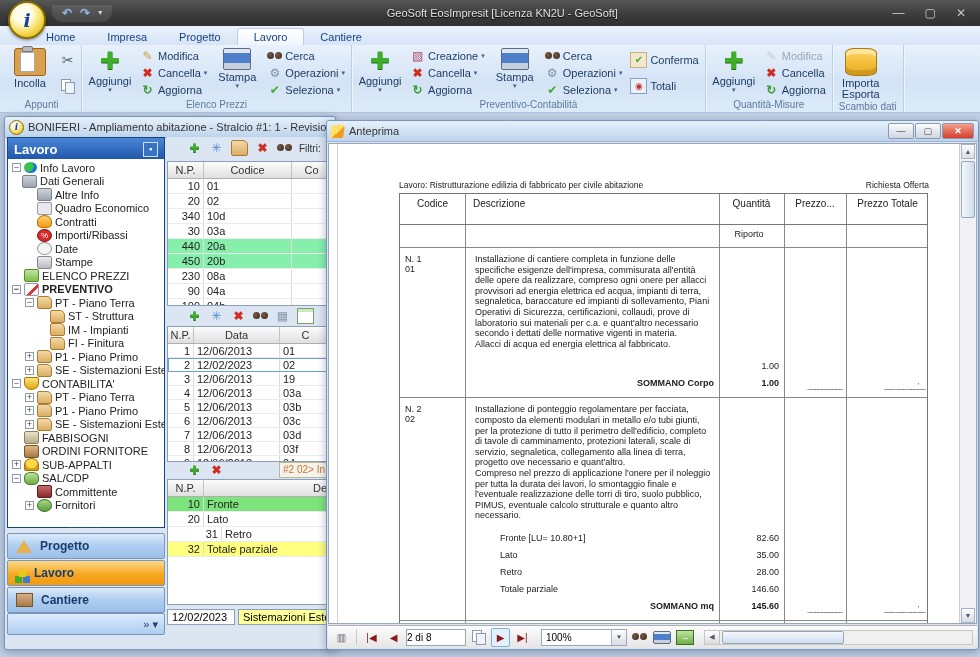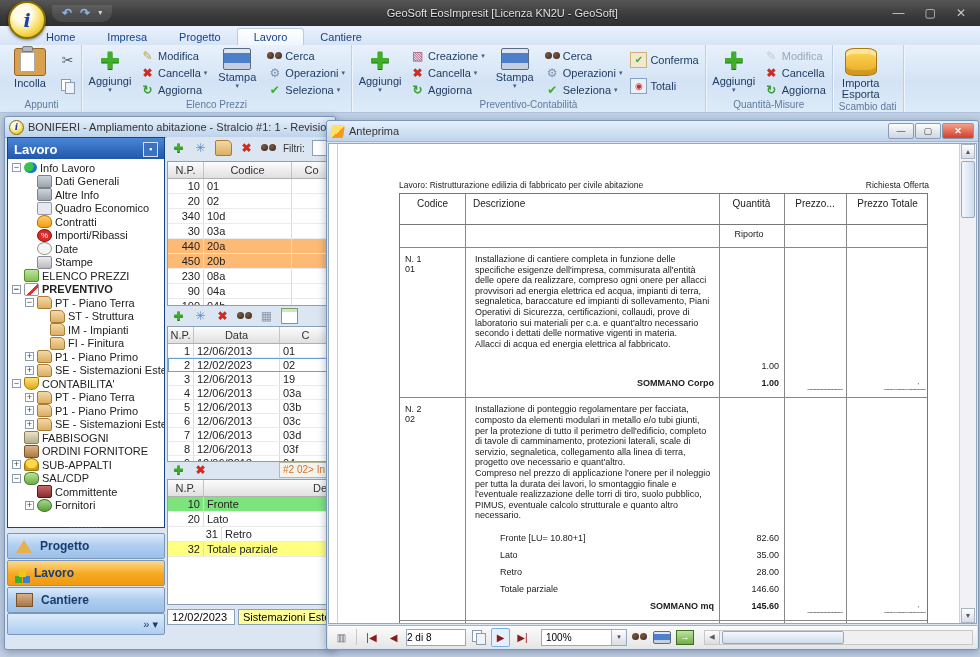--- a/index.html
+++ b/index.html
@@ -154,21 +154,21 @@
     padding:0 6px;color:#1a3c6e;font-size:11px;box-sizing:border-box;}
   .nic{width:16px;height:14px;flex:none;position:relative;}
   .nic-prog{width:0;height:0;border-left:8px solid transparent;border-right:8px solid transparent;
     border-bottom:13px solid #e8b04a;}
   .nic-lav{width:7px;height:7px;background:#e8c818;margin-left:3px;
     box-shadow:-4px 6px 0 #3fae2a, 4px 6px 0 #3a7fd4;}
   .nic-cant{width:15px;height:12px;background:linear-gradient(#d9b088,#a87848);border:1px solid #7a5428;}
 
   
   .midpanel{position:absolute;left:162px;top:20px;right:2px;bottom:2px;background:#dce6f2;}
-  .tbar{position:absolute;left:0;right:0;display:flex;align-items:center;gap:7px;padding:0 4px;}
+  .tbar{position:absolute;left:16px;right:0;display:flex;align-items:center;gap:7px;padding:0 4px;}
   #tbar1{top:0;height:22px;}
   #tbar2{top:169px;height:20px;}
   #tbar3{top:324px;height:18px;}
   .filtri{margin-left:auto;font-size:10px;color:#333;}
   .filtri-field{width:18px;height:14px;background:#fff;border:1px solid #8aa0b8;}
   .tag{margin-left:auto;font-size:10px;color:#d2722a;background:#f4f4ec;border:1px solid #b8b89a;
     padding:0 3px;height:14px;line-height:14px;white-space:nowrap;overflow:hidden;}
   .grid{position:absolute;left:0;right:0;background:#fff;border:1px solid #8aa0b8;font-size:11px;
     color:#222;overflow:hidden;}
   #table1{top:24px;height:143px;}
@@ -176,21 +176,21 @@
   #table3{top:342px;height:124px;}
   .ghead{display:flex;background:linear-gradient(#fcfcfc,#e0e0e0);border-bottom:1px solid #b0b0b0;height:16px;}
   .hc{border-right:1px solid #c4c4c4;display:flex;align-items:center;justify-content:center;
     font-size:11px;color:#333;flex:none;box-sizing:border-box;}
   .hc.right{justify-content:flex-end;padding-right:4px;}
   .r{display:flex;height:14px;align-items:center;border-bottom:1px solid #ebebeb;}
   #table2 .r{height:13px;}
   .c{border-right:1px solid #dcdcdc;padding:0 3px;overflow:hidden;white-space:nowrap;flex:none;
     box-sizing:border-box;height:100%;display:flex;align-items:center;}
   .c.num{justify-content:flex-end;}
-  .r.green{background:#fdba74;}
+  .r.green{background:#86efac;}
   .r.green2{background:#7de37d;}
   .r.yellow{background:#ffff80;}
   .r.sel{outline:1px solid #6aa0d8;outline-offset:-1px;}
   .ffields{position:absolute;left:0;top:470px;height:20px;display:flex;align-items:center;gap:3px;}
   .field{border:1px solid #8aa0b8;background:#fff;height:16px;font-size:11px;padding:0 4px;
     display:flex;align-items:center;white-space:nowrap;overflow:hidden;box-sizing:border-box;}
   .field.yellow{background:#ffff99;}
   .dots{border:1px solid #999;background:linear-gradient(#fafafa,#ddd);width:17px;height:16px;
     text-align:center;font-size:9px;line-height:14px;box-sizing:border-box;}
 
@@ -441,21 +441,21 @@
       <div class="panel-header">
         <span>Lavoro</span>
         <span class="pin">▪</span>
       </div>
       <div class="tree" id="tree">
           <div class="trow" style="padding-left:2px">
             <span class="exp">−</span>
             <span class="tic tic-info"></span>
             <span class="tlabel">Info Lavoro</span>
           </div>
-          <div class="trow" style="padding-left:15px">
+          <div class="trow" style="">
             <span class="exp none"></span>
             <span class="tic tic-gen"></span>
             <span class="tlabel">Dati Generali</span>
           </div>
           <div class="trow" style="padding-left:15px">
             <span class="exp none"></span>
             <span class="tic tic-gen"></span>
             <span class="tlabel">Altre Info</span>
           </div>
           <div class="trow" style="padding-left:15px">

